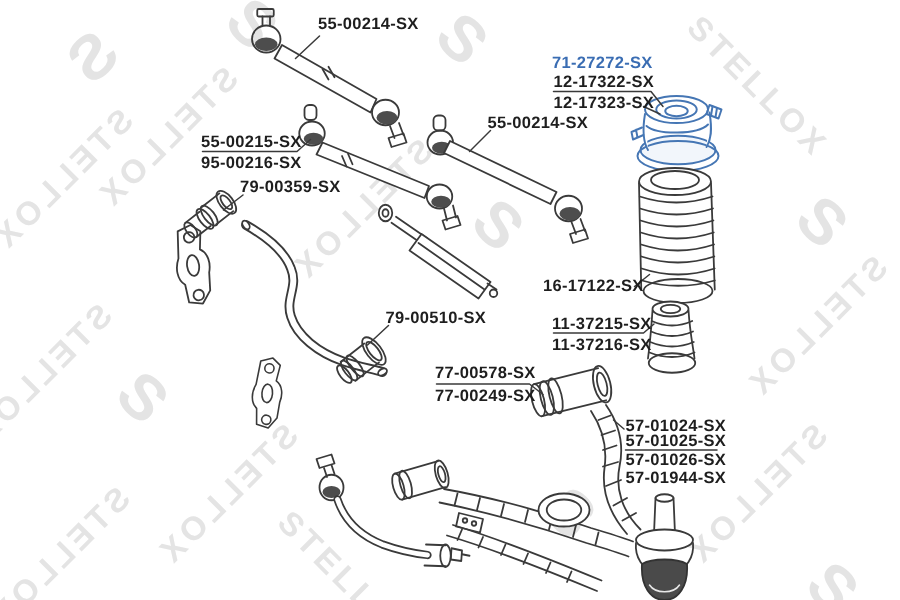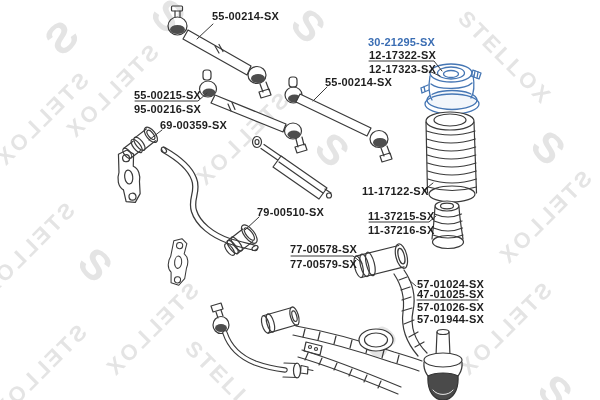--- a/index.html
+++ b/index.html
@@ -238,30 +238,30 @@
         <path d="M369,222 L429,222 L436,216"></path>
         <path d="M259,217 L245,230"></path>
         <path d="M291,256 L353,256 L362,263"></path>
         <path d="M416,286 L409,280"></path>
         <path d="M417,300 L478,300"></path>
       </g>
     </g>
   </svg>
 
   <div class="part-label" style="left:212px;top:11px">55-00214-SX</div>
-  <div class="part-label highlight" style="left: 368px; top: 37px; color: rgb(58, 109, 179);">30-21295-SX</div>
+  <div class="part-label highlight" style="left: 368px; top: 37px; color: rgb(58, 109, 179);">71-27272-SX</div>
   <div class="part-label" style="left:369px;top:50px">12-17322-SX</div>
   <div class="part-label" style="left:369px;top:64px">12-17323-SX</div>
   <div class="part-label" style="left:325px;top:77px">55-00214-SX</div>
   <div class="part-label" style="left:134px;top:90px">55-00215-SX</div>
   <div class="part-label" style="left:134px;top:104px">95-00216-SX</div>
-  <div class="part-label" style="left:160px;top:120px">69-00359-SX</div>
-  <div class="part-label" style="left:362px;top:186px">11-17122-SX</div>
+  <div class="part-label" style="left:160px;top:120px">79-00359-SX</div>
+  <div class="part-label" style="left:362px;top:186px">16-17122-SX</div>
   <div class="part-label" style="left:368px;top:211px">11-37215-SX</div>
   <div class="part-label" style="left:368px;top:225px">11-37216-SX</div>
   <div class="part-label" style="left:257px;top:207px">79-00510-SX</div>
   <div class="part-label" style="left:290px;top:244px">77-00578-SX</div>
-  <div class="part-label" style="left:290px;top:259px">77-00579-SX</div>
+  <div class="part-label" style="left:290px;top:259px">77-00249-SX</div>
   <div class="part-label" style="left:417px;top:279px">57-01024-SX</div>
-  <div class="part-label" style="left:417px;top:289px">47-01025-SX</div>
+  <div class="part-label" style="left:417px;top:289px">57-01025-SX</div>
   <div class="part-label" style="left:417px;top:302px">57-01026-SX</div>
   <div class="part-label" style="left:417px;top:314px">57-01944-SX</div>
 </div>
 
 </body></html>

